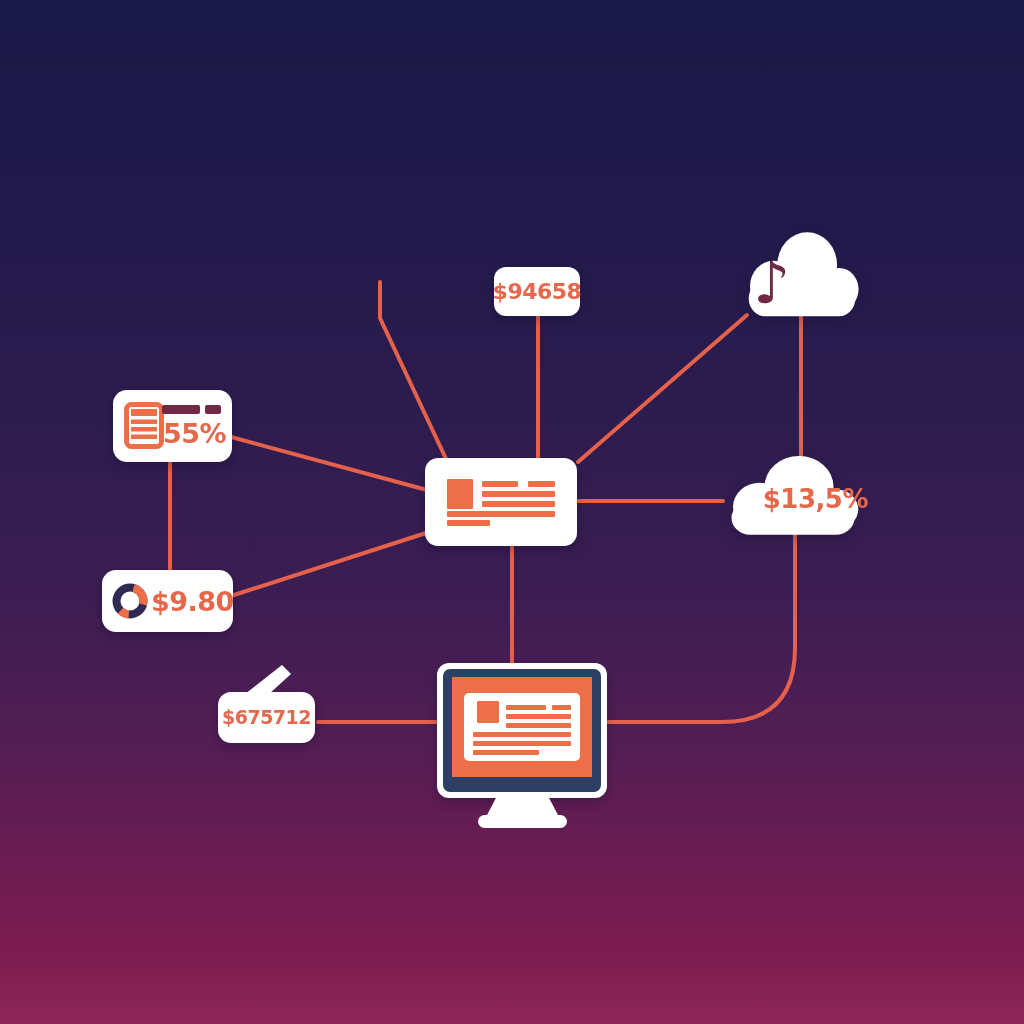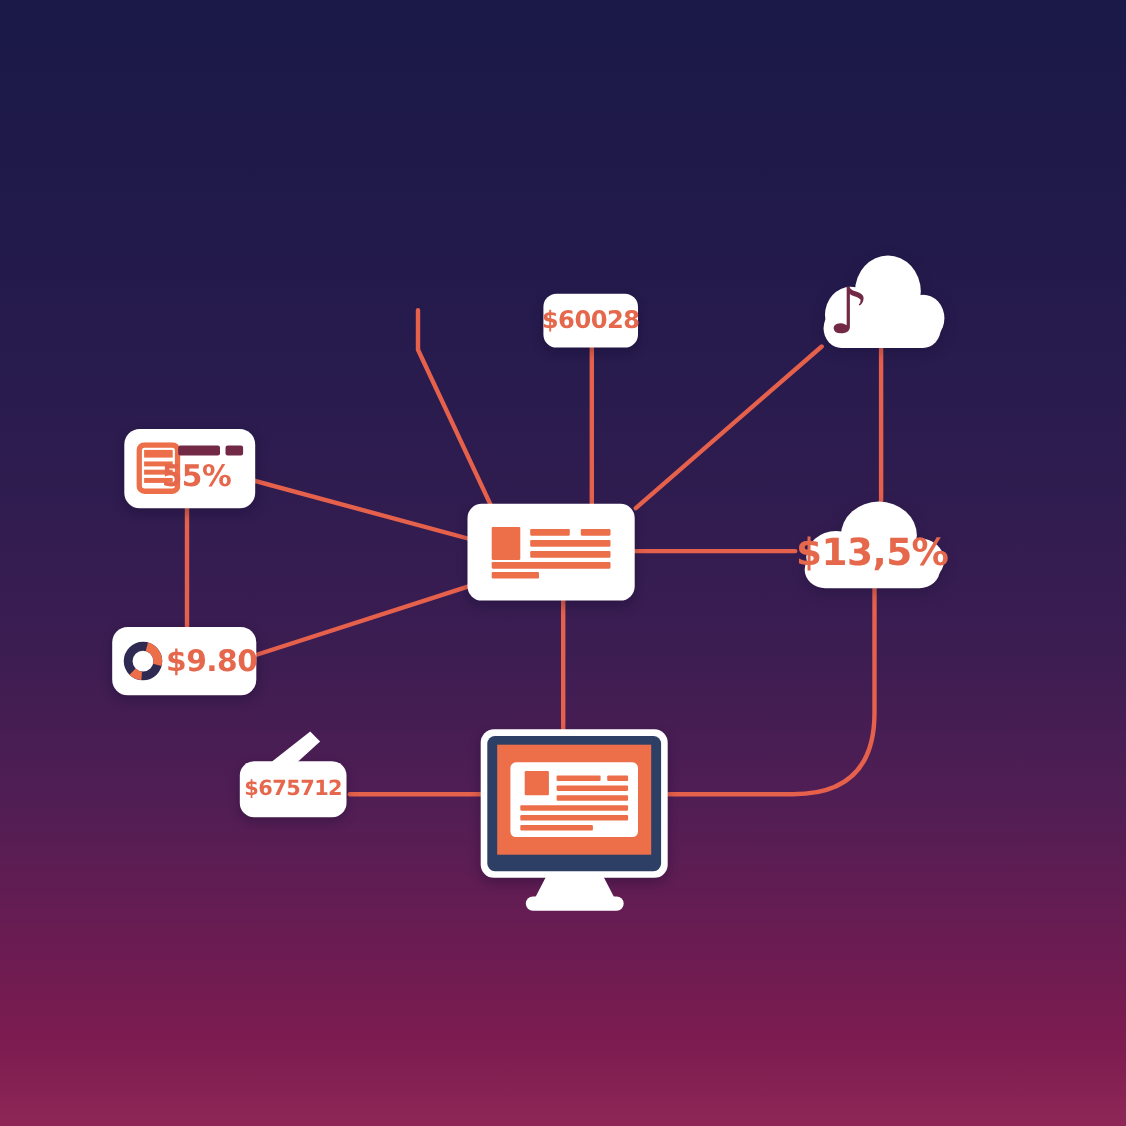--- a/index.html
+++ b/index.html
@@ -24,31 +24,31 @@
   .cloud { position:absolute; z-index:2; }
   .cloud .cloud-svg { position:absolute; left:0; top:0; width:100%; height:100%;
     filter:drop-shadow(0 4px 6px rgba(10,8,40,.25)); }
   .cloud .cloud-label { position:absolute; width:100%; text-align:center; }
   #cloud10 { left:303px; top:175px; width:152px; height:117px; }
   #cloud10 .cloud-label { top:38px; font-size:32px; }
   #cloudMusic { left:737px; top:228px; width:130px; height:94px; }
   .music-note { position:absolute; left:16px; top:26px; font-size:58px; line-height:1;
     color:#722945; font-weight:bold; }
   #cloud135 { left:718px; top:452px; width:150px; height:88px; }
-  #cloud135 .cloud-label { top:34px; font-size:34px; }
+  #cloud135 .cloud-label { top:34px; font-size:26px;text-align:right; }
   
   #box71556 { left:494px; top:267px; width:86px; height:49px; border-radius:12px;
     display:flex; align-items:center; justify-content:center; font-size:22px; }
   
   #box55 { left:113px; top:390px; width:119px; height:72px; }
   #box55 .doc-icon { position:absolute; left:11px; top:12px; }
   .dash { position:absolute; background:#722945; border-radius:2px; height:9px; }
   #box55 .dash-long { left:49px; top:15px; width:38px; }
   #box55 .dash-short { left:92px; top:15px; width:16px; }
-  #box55 .stat-label { position:absolute; left:34px; top:30px; font-size:27px; }
+  #box55 .stat-label { position:absolute; left:50px; top:30px; font-size:27px; }
   
   #cardCentral { left:425px; top:458px; width:152px; height:88px; border-radius:13px; }
   .bar { position:absolute; background:#ed6f4a; border-radius:1px; }
   #cardCentral .cc-square { left:22px; top:21px; width:26px; height:30px; }
   #cardCentral .cc-l1a { left:57px; top:23px; width:36px; height:6px; }
   #cardCentral .cc-l1b { left:103px; top:23px; width:27px; height:6px; }
   #cardCentral .cc-l2  { left:57px; top:33px; width:73px; height:6px; }
   #cardCentral .cc-l3  { left:57px; top:43px; width:73px; height:6px; }
   #cardCentral .cc-l4  { left:22px; top:53px; width:108px; height:6px; }
   #cardCentral .cc-l5  { left:22px; top:62px; width:43px; height:6px; }
@@ -110,21 +110,21 @@
       <path d="M234,595 L426,533"></path>
       <path d="M575,501 L723,501"></path>
       <path d="M512,543 L512,668"></path>
       <path d="M795,532 L795,648 Q795,722 721,722 L608,722"></path>
       <path d="M318,722 L440,722"></path>
     </g>
   </svg>
 
 
   <div class="node panel accent-text" id="box71556">
-    <span>$60028</span>
+    <span>$94658</span>
   </div>
 
   <div class="cloud" id="cloudMusic">
     <svg class="cloud-svg" viewBox="0 0 200 132" preserveAspectRatio="none">
       <use href="#cloudShape" fill="#ffffff"></use>
     </svg>
     <span class="music-note">♪</span>
   </div>
 
   <div class="node panel" id="box55">

